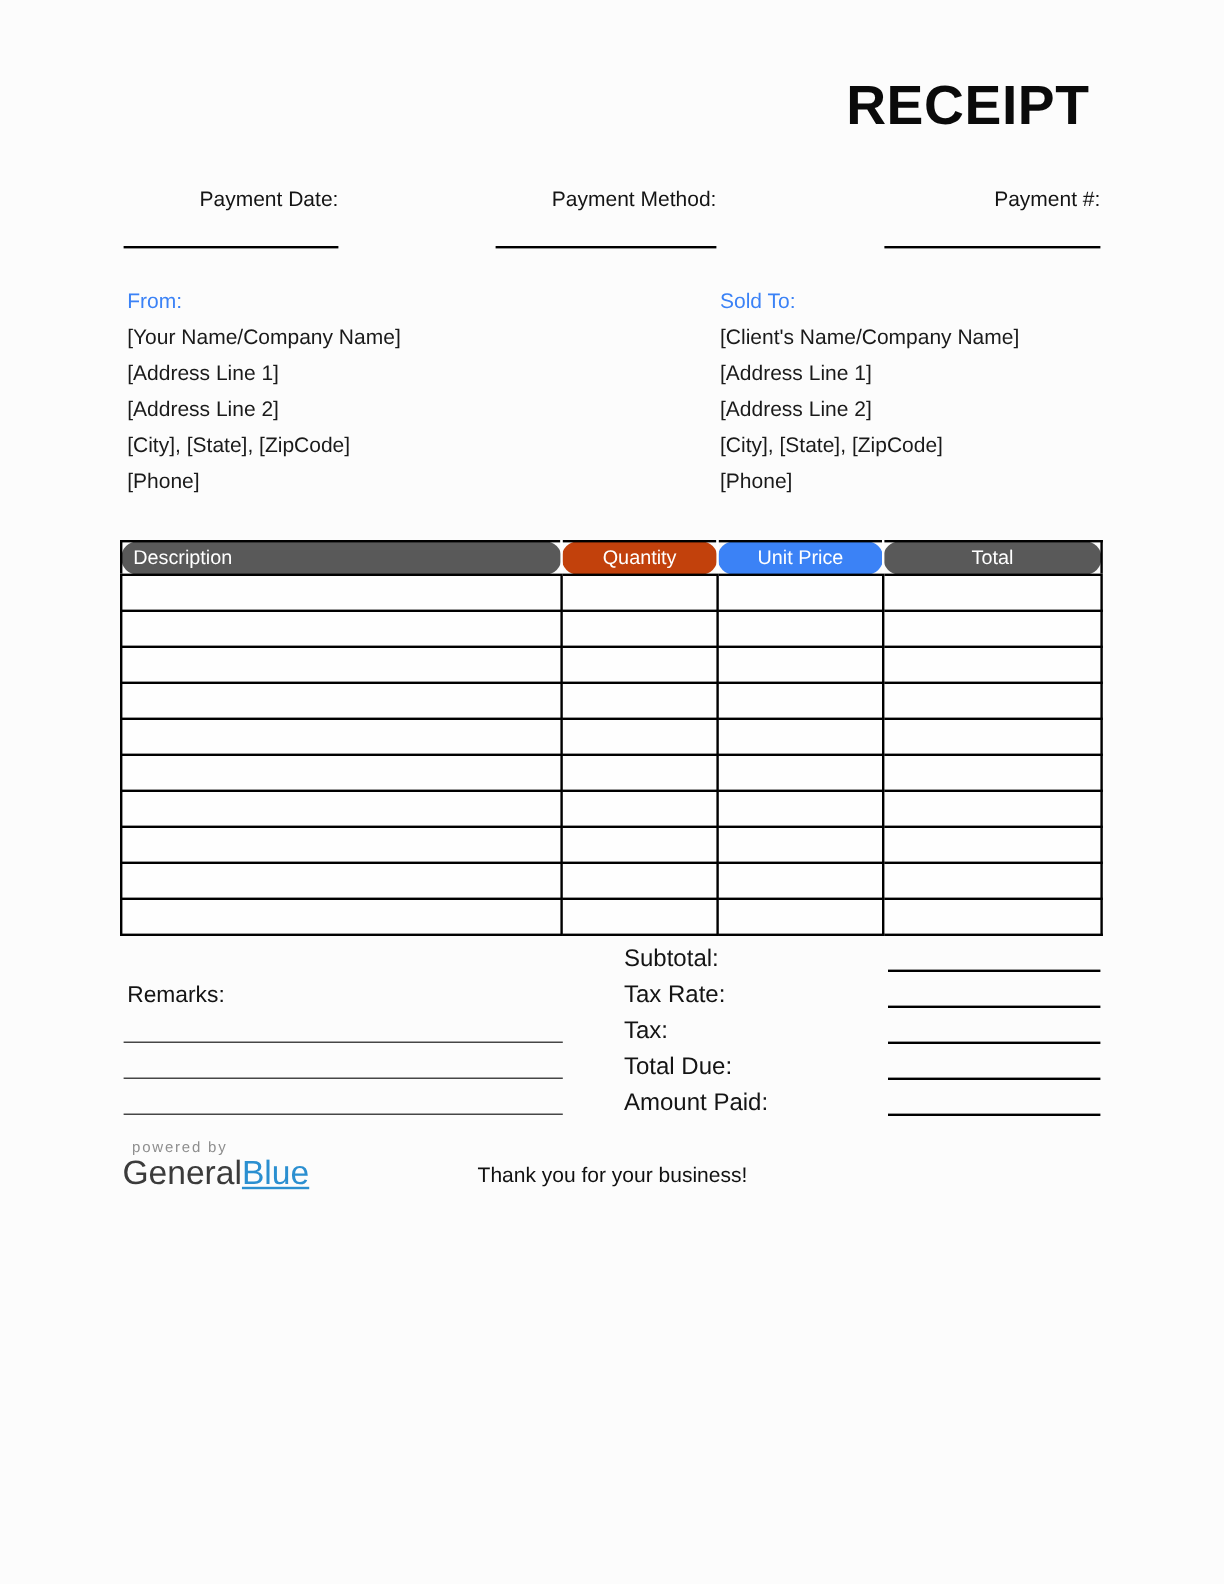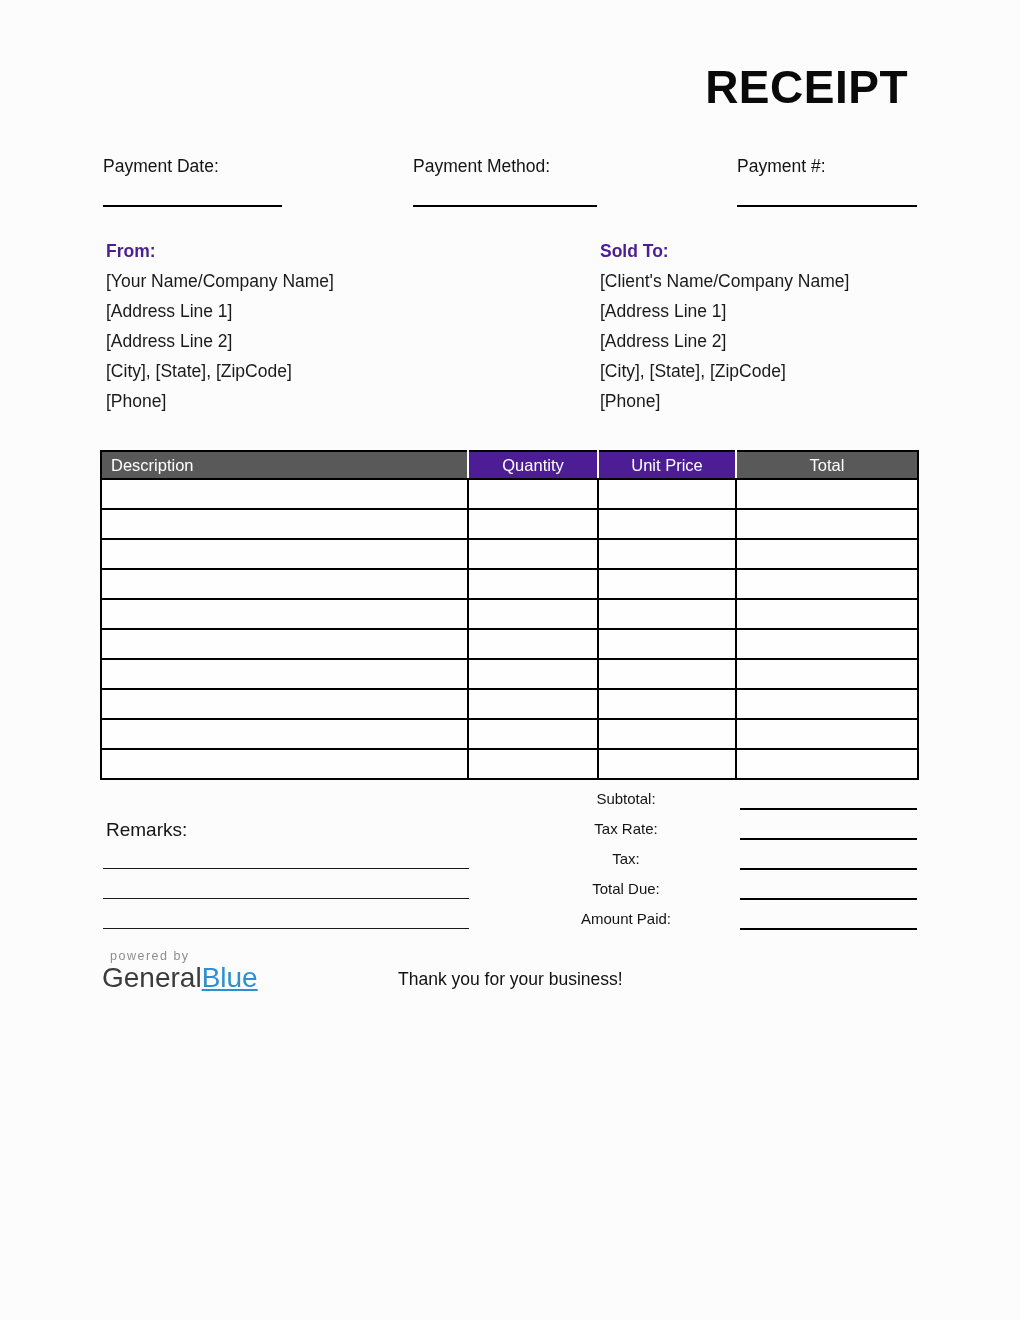--- a/index.html
+++ b/index.html
@@ -19,65 +19,66 @@
     position: absolute;
     top: 60px;
     right: 112px;
     font-size: 46px;
     font-weight: 700;
     color: #0a0a0a;
     letter-spacing: 0.5px;
   }
 
   
-  .top-field { position: absolute; top: 156px; text-align: left; }
+  .top-field { position: absolute; top: 156px; text-align: right; }
   .tf-label { display: block; font-size: 17.5px; height: 20px; color: #141414; }
   .tf-line { display: block; margin-top: 29px; height: 0; border-bottom: 2.5px solid #000; width: 100%; }
   .tf-1 { left: 103px; width: 179px; }
   .tf-2 { left: 413px; width: 184px; }
   .tf-3 { left: 737px; width: 180px; }
 
   
   .party { position: absolute; top: 236px; font-size: 17.5px; line-height: 30px; color: #1a1a1a; }
-  .party-title { font-weight: 700; color: #4c1d95; }
+  .party-title { font-weight: 400; color: #3b82f6; }
   .party-from { left: 106px; }
   .party-soldto { left: 600px; }
 
   
   .items-table {
     position: absolute;
     left: 100px;
     top: 450px;
     width: 817px;
     border-collapse: collapse;
     table-layout: fixed;
     border: 2px solid #000;
   }
   .items-table thead th {
     height: 28px;
     font-size: 16.5px;
     font-weight: 400;
     text-align: center;
     vertical-align: middle;
     border-bottom: 2px solid #000;
+    border-radius: 14px;
   }
   .items-table thead th.col-desc { text-align: left; padding-left: 9px; }
   .items-table thead th + th { border-left: 2px solid #fff; }
   .items-table tbody td { height: 30px; border: 2px solid #000; background: #fefefe; }
 
   
   .total-row {
     position: absolute;
     left: 520px;
     width: 397px;
     height: 24px;
     display: flex;
     align-items: flex-end;
   }
-  .total-label { flex: 1; text-align: center; font-size: 15px; line-height: 22px; color: #141414; }
+  .total-label { flex: 1; text-align: left; font-size: 20px; line-height: 22px; color: #141414; }
   .total-line { width: 177px; margin-left: 8px; height: 20px; border-bottom: 2px solid #000; }
 
   
   .remarks-label { position: absolute; left: 106px; top: 819px; font-size: 19px; color: #141414; }
   .remark-line { position: absolute; left: 103px; width: 366px; height: 0; border-bottom: 1.5px solid #1a1a1a; }
 
   
   .powered-by {
     position: absolute; left: 110px; top: 949px;
     font-size: 12.5px; color: #8e8e8e; letter-spacing: 1.5px;
@@ -128,22 +129,22 @@
   <table class="items-table">
     <colgroup>
       <col style="width:367px">
       <col style="width:130px">
       <col style="width:138px">
       <col style="width:182px">
     </colgroup>
     <thead>
       <tr>
         <th class="col-desc" style="background: rgb(89, 89, 89); color: rgb(255, 255, 255);">Description</th>
-        <th style="background: #4c1d95; color: rgb(255, 255, 255);">Quantity</th>
-        <th style="background: #4c1d95; color: rgb(255, 255, 255);">Unit Price</th>
+        <th style="background: #c2410c; color: rgb(255, 255, 255);">Quantity</th>
+        <th style="background: #3b82f6; color: rgb(255, 255, 255);">Unit Price</th>
         <th style="background: rgb(89, 89, 89); color: rgb(255, 255, 255);">Total</th>
       </tr>
     </thead>
     <tbody>
         <tr>
           <td></td>
           <td></td>
           <td></td>
           <td></td>
         </tr>

